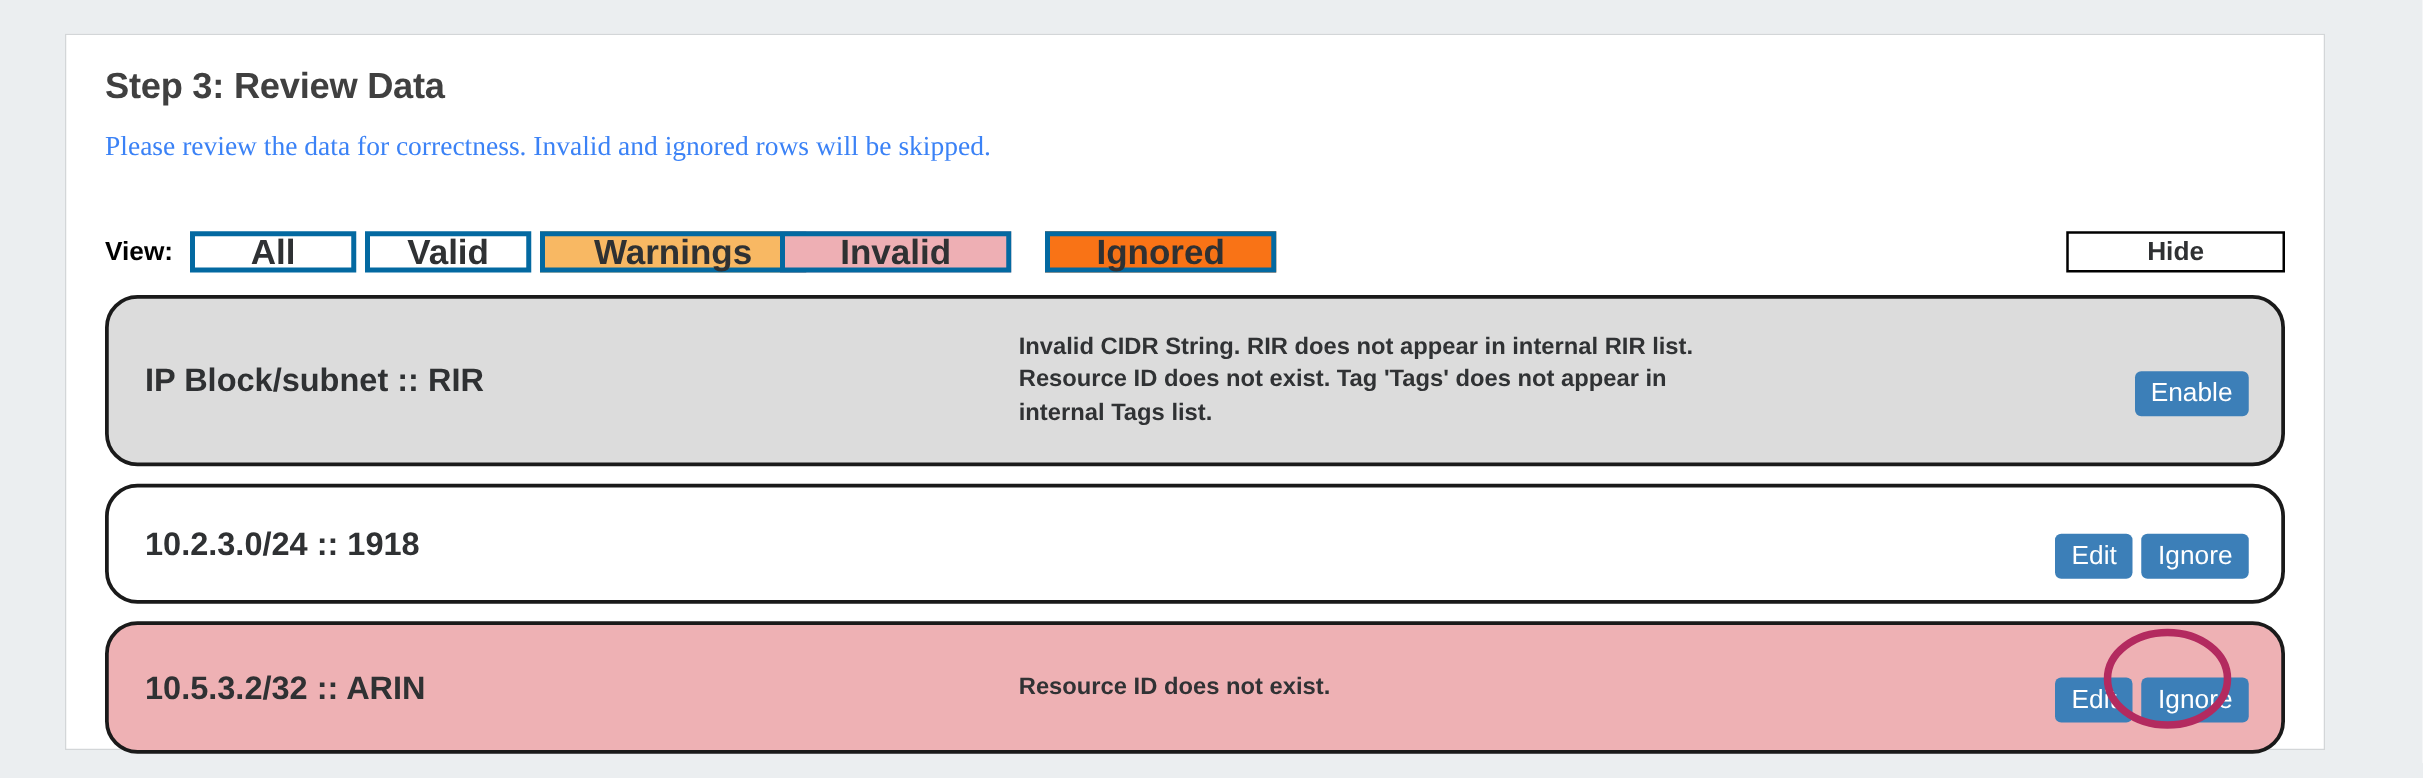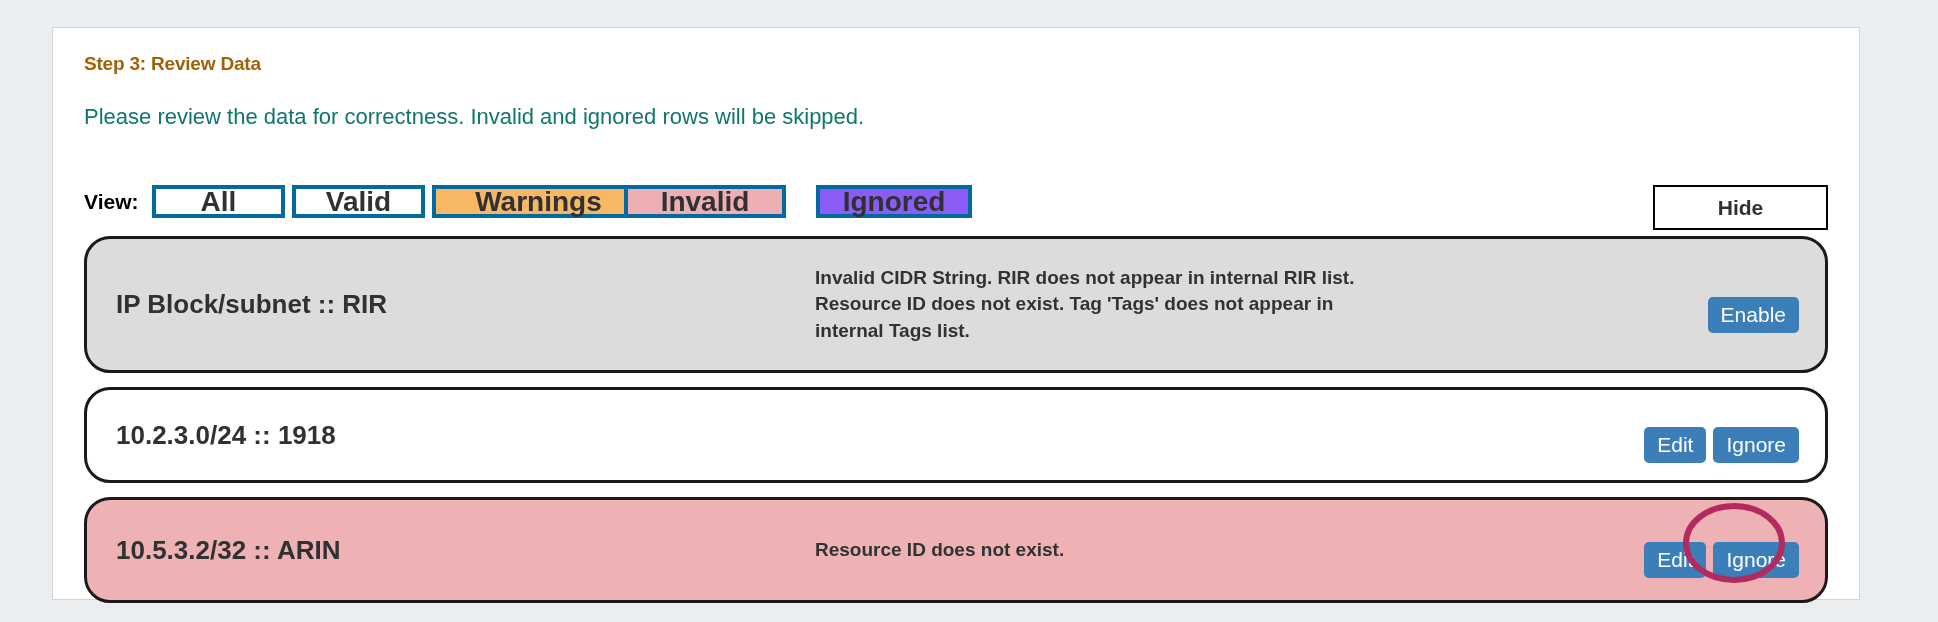--- a/index.html
+++ b/index.html
@@ -23,34 +23,35 @@
     height: 573px;
     background: #ffffff;
     border: 1px solid #d3d6d8;
     box-sizing: border-box;
   }
 
   .page-title {
     position: absolute;
     left: 31px;
     top: 25px;
-    font-size: 19px;
-    font-weight: bold;
-    color: #a16207;
+    font-size: 29px;
+    font-weight: bold;
+    color: #404040;
     letter-spacing: -0.2px;
     white-space: nowrap;
   }
 
   .page-subtitle {
     position: absolute;
     left: 31px;
     top: 76px;
     font-size: 22px;
-    color: #0f766e;
-    white-space: nowrap;
+    color: #3b82f6;
+    white-space: nowrap;
+    font-family: Liberation Serif, serif;
   }
 
   
   .filter-bar {
     position: absolute;
     left: 31px;
     top: 157px;
     width: 1744px;
     height: 36px;
   }
@@ -75,29 +76,29 @@
     font-size: 28px;
     font-weight: bold;
     color: #2f3133;
     background: #ffffff;
     cursor: pointer;
     user-select: none;
   }
   .fb-all      { left: 68px;  width: 133px; background: #ffffff; }
   .fb-valid    { left: 208px; width: 133px; background: #ffffff; }
   .fb-warnings { left: 348px; width: 213px; background: #f8b863; }
-  .fb-invalid  { left: 540px; width: 162px; background: #eeafb4; }
-  .fb-ignored  { left: 732px; width: 156px; background: #8b5cf6; }
+  .fb-invalid  { left: 540px; width: 185px; background: #eeafb4; }
+  .fb-ignored  { left: 752px; width: 185px; background: #f97316; }
 
   .hide-btn {
     position: absolute;
     right: 0;
     top: 0;
     width: 175px;
-    height: 45px;
+    height: 33px;
     border: 2px solid #000000;
     box-sizing: border-box;
     display: flex;
     align-items: center;
     justify-content: center;
     font-size: 21px;
     font-weight: bold;
     color: #2f3133;
     background: #ffffff;
     cursor: pointer;

